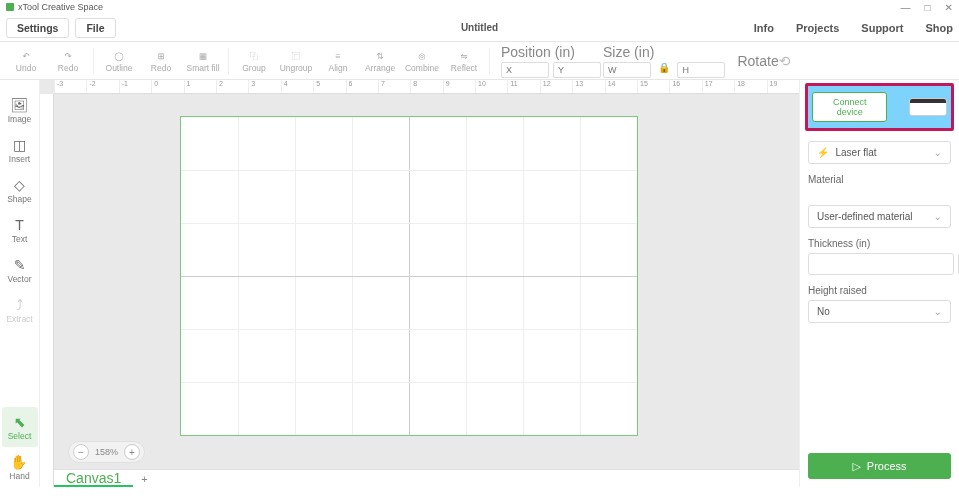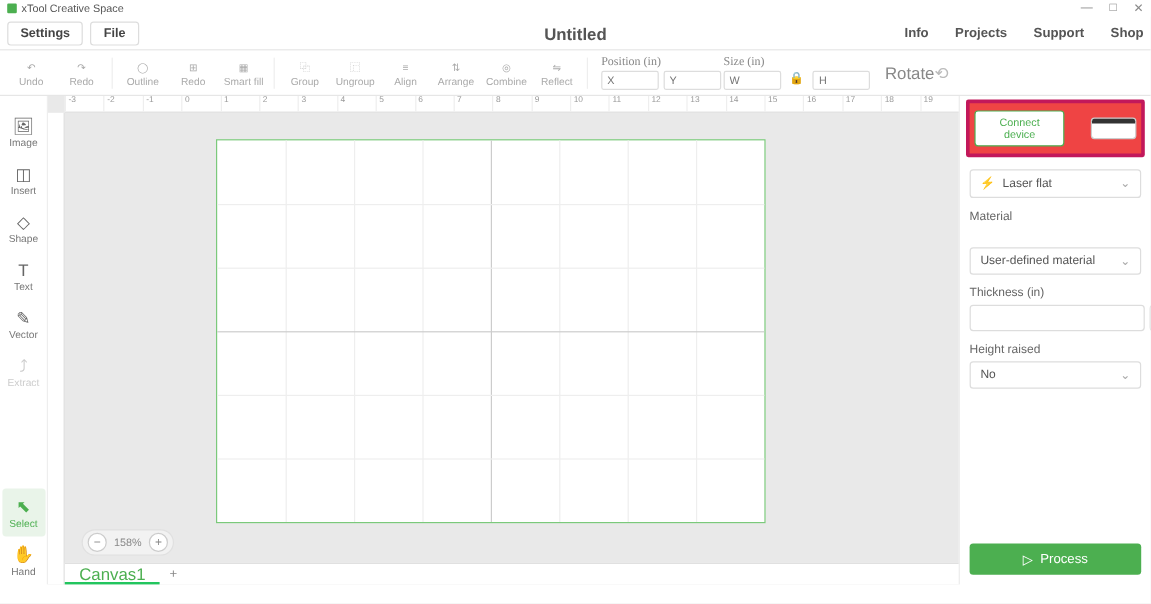--- a/index.html
+++ b/index.html
@@ -5,30 +5,30 @@
 * { box-sizing: border-box; margin: 0; padding: 0; font-family: -apple-system, BlinkMacSystemFont, "Segoe UI", Arial, sans-serif; }
 body { width: 959px; height: 503px; overflow: hidden; background: #fff; font-size: 11px; color: #666; }
 .titlebar { height: 14px; display: flex; align-items: center; padding: 0 6px; background: #fff; }
 .titlebar .logo { width: 8px; height: 8px; background: #4caf50; border-radius: 1px; margin-right: 4px; }
 .titlebar .title { font-size: 9px; color: #555; }
 .titlebar .winctrl { margin-left: auto; display: flex; gap: 14px; color: #888; font-size: 10px; }
 .titlebar .winctrl span { cursor: default; }
 
 .menubar { height: 28px; display: flex; align-items: center; border-bottom: 1px solid #e6e6e6; padding: 0 6px; font-weight: bold; }
 .menubar .btn { border: 1px solid #ddd; border-radius: 3px; padding: 3px 10px; font-size: 10.5px; color: #444; margin-right: 6px; cursor: pointer; }
-.menubar .docname { position: absolute; left: 50%; transform: translateX(-50%); font-size: 14px; color: #555; }
+.menubar .docname { position: absolute; left: 50%; transform: translateX(-50%); font-size: 10px; color: #555; }
 .menubar .right-links { margin-left: auto; display: flex; gap: 22px; font-size: 11px; color: #555; align-items: flex-end; }
 
 .toolbar { height: 38px; display: flex; align-items: center; border-bottom: 1px solid #e6e6e6; padding: 0 6px; gap: 2px; }
 .tb-item { display: flex; flex-direction: column; align-items: center; justify-content: center; width: 40px; height: 34px; font-size: 8.5px; color: #aaa; cursor: pointer; }
 .tb-item .ico { width: 16px; height: 14px; display: flex; align-items: center; justify-content: center; color: #aaa; }
 .tb-sep { width: 1px; height: 26px; background: #eee; margin: 0 3px; }
 
 .inputgrp { display: flex; flex-direction: column; margin-left: 6px; }
-.inputgrp .lbl { font-size: 10px; color: #888; margin-bottom: 2px; font-family: Liberation Serif, serif; }
+.inputgrp .lbl { font-size: 14px; color: #888; margin-bottom: 2px; }
 .inputgrp .row { display: flex; gap: 4px; }
 .inputgrp input { width: 48px; height: 16px; border: 1px solid #ddd; border-radius: 2px; font-size: 9px; padding: 0 4px; color: #aaa; }
 .rotate-grp { display: flex; flex-direction: row; align-items: center; margin-left: 10px; font-size: 14px; color: #888; }
 .lock-ico { color: #bbb; font-size: 10px; padding: 0 3px; }
 
 .main { display: flex; height: 407px; }
 .lefttools { width: 40px; border-right: 1px solid #eee; display: flex; flex-direction: column; align-items: center; padding-top: 10px; gap: 0; }
 .lt-item { width: 36px; height: 40px; display: flex; flex-direction: column; align-items: center; justify-content: center; font-size: 8.5px; color: #777; cursor: pointer; border-radius: 3px; }
 .lt-item .ico { font-size: 14px; color: #666; height: 18px; display: flex; align-items: center; }
 .lt-item.sel { background: #e9f4e9; color: #4caf50; }
@@ -49,21 +49,21 @@
 
 .zoom { position: absolute; left: 28px; bottom: 24px; display: flex; align-items: center; gap: 2px; background: #f2f2f2; border-radius: 12px; padding: 2px 4px; border: 1px solid #e0e0e0; }
 .zoom .zbtn { width: 16px; height: 16px; border-radius: 50%; border: 1px solid #ccc; background: #fff; display: flex; align-items: center; justify-content: center; font-size: 10px; color: #888; cursor: pointer; }
 .zoom .zval { font-size: 9px; color: #888; padding: 0 4px; }
 
 .tabs { position: absolute; bottom: 0; left: 14px; right: 0; height: 18px; background: #fff; border-top: 1px solid #e0e0e0; display: flex; align-items: center; }
 .tabs .tab { padding: 0 12px; font-size: 14px; color: #4caf50; border-bottom: 2px solid #22c55e; height: 100%; display: flex; align-items: center; }
 .tabs .addtab { padding: 0 8px; color: #888; cursor: pointer; font-size: 11px; }
 
 .rightpanel { width: 160px; border-left: 1px solid #eee; padding: 6px 8px; display: flex; flex-direction: column; gap: 10px; position: relative; }
-.rp-device { border: 3px solid #c2185b; border-radius: 2px; margin: -3px -3px 0 -3px; padding: 6px 4px; display: flex; align-items: center; gap: 22px; background: #ef4444; }
+.rp-device { border: 3px solid #c2185b; border-radius: 2px; margin: -3px -3px 0 -3px; padding: 6px 4px; display: flex; align-items: center; gap: 22px; background: #7dd3fc; }
 .connect-btn { border: 1px solid #4caf50; color: #4caf50; background: #fff; font-size: 9px; padding: 4px 6px; border-radius: 3px; cursor: pointer; }
 .dev-thumb { width: 38px; height: 18px; background: #fff; border: 1px solid #ccc; border-radius: 3px; position: relative; margin-left: auto; }
 .dev-thumb::before { content:""; position:absolute; top:0; left:0; right:0; height:4px; background:#333; border-radius: 2px 2px 0 0; }
 
 .rp-select { border: 1px solid #ddd; border-radius: 3px; padding: 5px 8px; font-size: 10px; color: #555; display: flex; align-items: center; gap: 6px; cursor: pointer; position: relative; }
 .rp-select::after { content: "⌄"; position: absolute; right: 8px; color: #aaa; font-size: 10px; }
 .rp-label { font-size: 10px; color: #666; }
 .rp-row { display: flex; gap: 4px; }
 .rp-input { flex: 1; border: 1px solid #ddd; border-radius: 3px; height: 22px; font-size: 10px; padding: 0 6px; color: #666; }
 .rp-autobtn { border: 1px solid #ddd; border-radius: 3px; font-size: 9px; padding: 0 6px; height: 22px; background: #fff; cursor: pointer; color: #555; }

